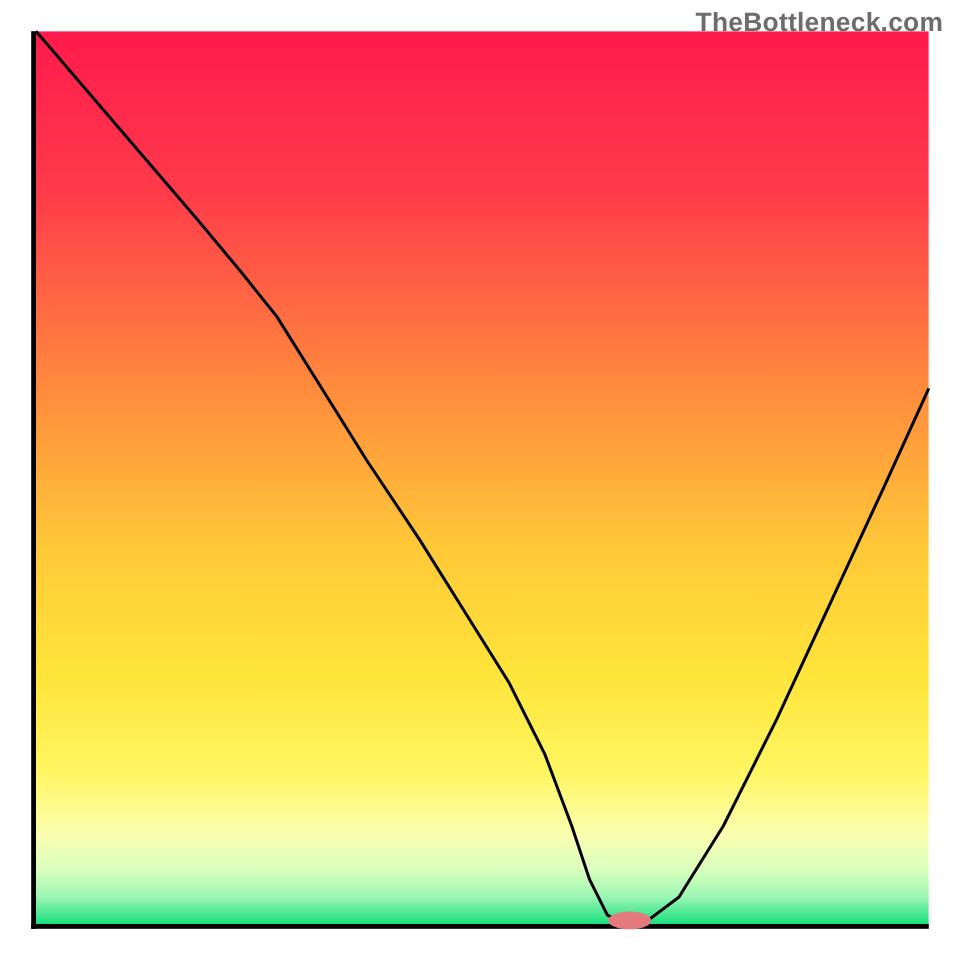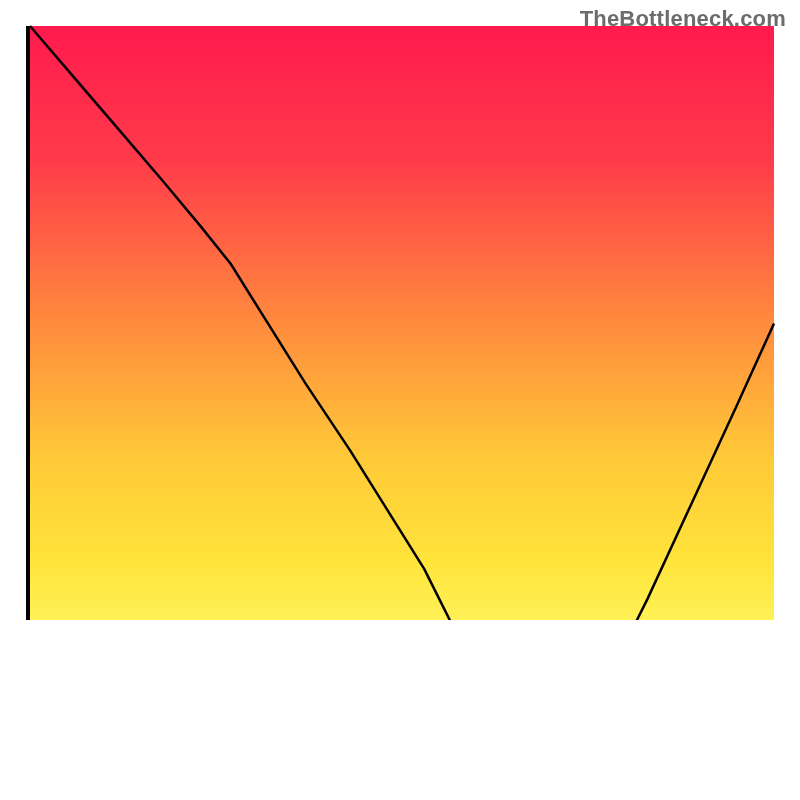--- a/index.html
+++ b/index.html
@@ -3,21 +3,21 @@
 <meta charset="utf-8">
 <style>
   body {
     margin: 0;
     padding: 0;
     background: #ffffff;
   }
   .container {
     position: relative;
     width: 800px;
-    height: 620px;
+    height: 800px;
   }
   .watermark {
     position: absolute;
     top: 6px;
     right: 14px;
     font-family: Arial, Helvetica, sans-serif;
     font-size: 22px;
     font-weight: bold;
     color: #6c6c6c;
     letter-spacing: 0.2px;

